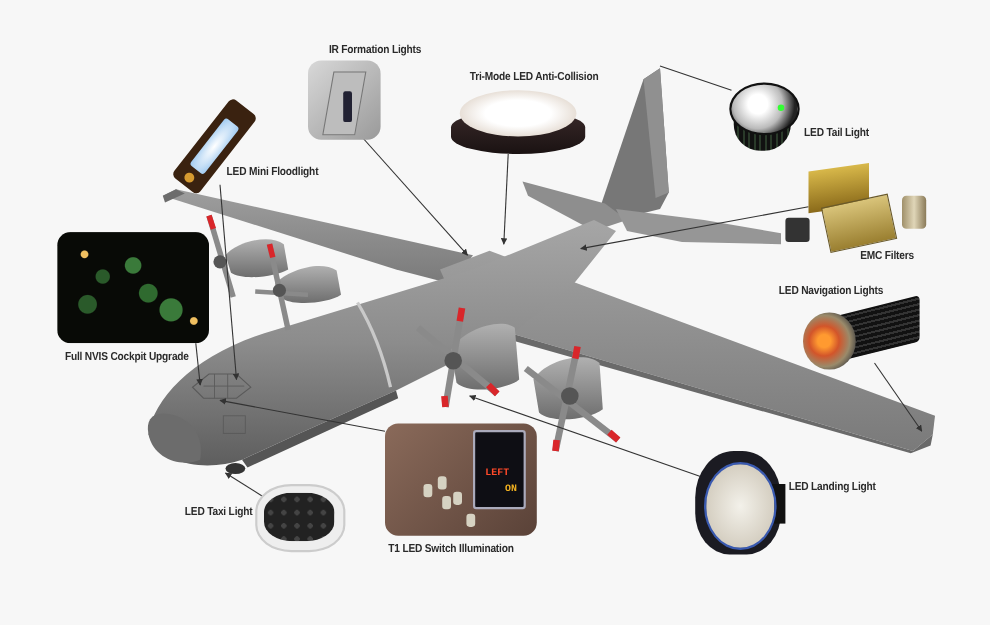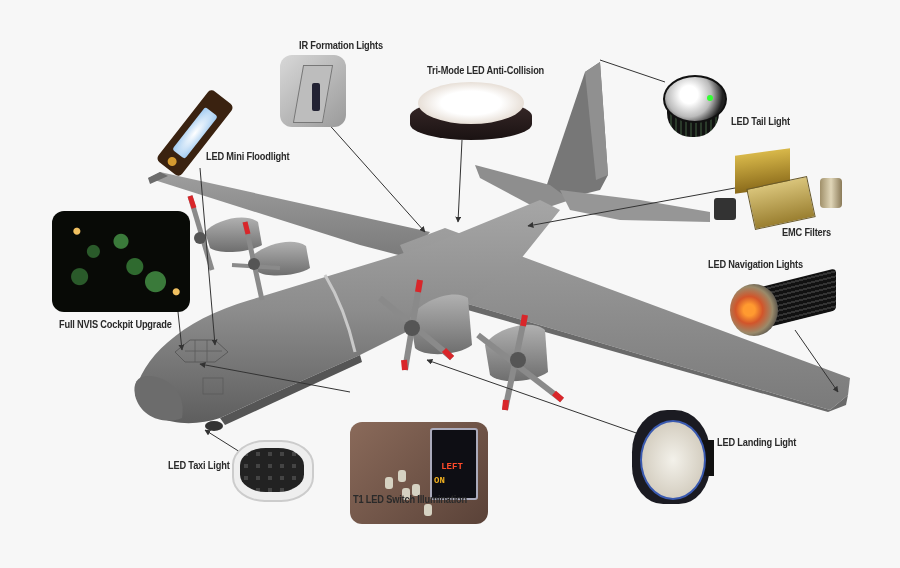--- a/index.html
+++ b/index.html
@@ -134,24 +134,24 @@
   <div style="position:absolute;left:28px;top:6px;width:78px;height:42px;background:repeating-linear-gradient(0deg,#111 0 3px,#333 3px 5px);transform:skewY(-14deg);border-radius:4px;"></div>
   <div style="position:absolute;left:0;top:12px;width:48px;height:52px;border-radius:50%;background:radial-gradient(circle at 40% 50%,#ff9a30 15%,#d2552a 35%,#9a8a6a 60%,#444 80%);"></div>
 </div>
 
 <div style="position:absolute;left:632px;top:410px;width:84px;height:96px;">
   <div style="position:absolute;left:0;top:0;width:78px;height:94px;border-radius:45% 45% 40% 40%;background:#1b1b22;"></div>
   <div style="position:absolute;left:70px;top:30px;width:12px;height:36px;background:#111;"></div>
   <div style="position:absolute;left:8px;top:10px;width:62px;height:76px;border-radius:50%;border:2px solid #3a5ab0;background:radial-gradient(#f3f1ea,#c8c0b0);"></div>
 </div>
 
-<div class="thumb" style="left:350px;top:385px;width:138px;height:102px;background:linear-gradient(135deg,#8a6a5a,#5a4238);margin-top:37px;">
+<div class="thumb" style="left:350px;top:385px;width:138px;height:102px;background:linear-gradient(135deg,#8a6a5a,#5a4238);">
   <div style="position:absolute;left:80px;top:6px;width:44px;height:68px;background:#0e0e14;border-radius:3px;border:2px solid #aab;"></div>
   <div style="position:absolute;left:84px;top:40px;width:36px;text-align:center;color:#ff4a2a;font-family:'Liberation Mono',monospace;font-weight:bold;font-size:9px;">LEFT</div>
-  <div style="position:absolute;left:84px;top:54px;width:36px;text-align:left;color:#f0b020;font-family:'Liberation Mono',monospace;font-weight:bold;font-size:9px;">ON</div>
+  <div style="position:absolute;left:84px;top:54px;width:36px;text-align:right;color:#f0b020;font-family:'Liberation Mono',monospace;font-weight:bold;font-size:9px;">ON</div>
   <div style="position:absolute;left:35px;top:55px;width:8px;height:12px;background:#d6d2c2;border-radius:3px;"></div>
   <div style="position:absolute;left:48px;top:48px;width:8px;height:12px;background:#d6d2c2;border-radius:3px;"></div>
   <div style="position:absolute;left:62px;top:62px;width:8px;height:12px;background:#d6d2c2;border-radius:3px;"></div>
   <div style="position:absolute;left:52px;top:66px;width:8px;height:12px;background:#d6d2c2;border-radius:3px;"></div>
   <div style="position:absolute;left:74px;top:82px;width:8px;height:12px;background:#d6d2c2;border-radius:3px;"></div>
 </div>
 
 <div style="position:absolute;left:232px;top:440px;width:78px;height:58px;border-radius:40%;background:#eee;border:2px solid #ccc;">
   <div style="position:absolute;left:6px;top:6px;width:64px;height:44px;border-radius:40%;background:radial-gradient(circle,#444 28%,transparent 30%) 0 0/12px 12px,#222;"></div>
 </div>

